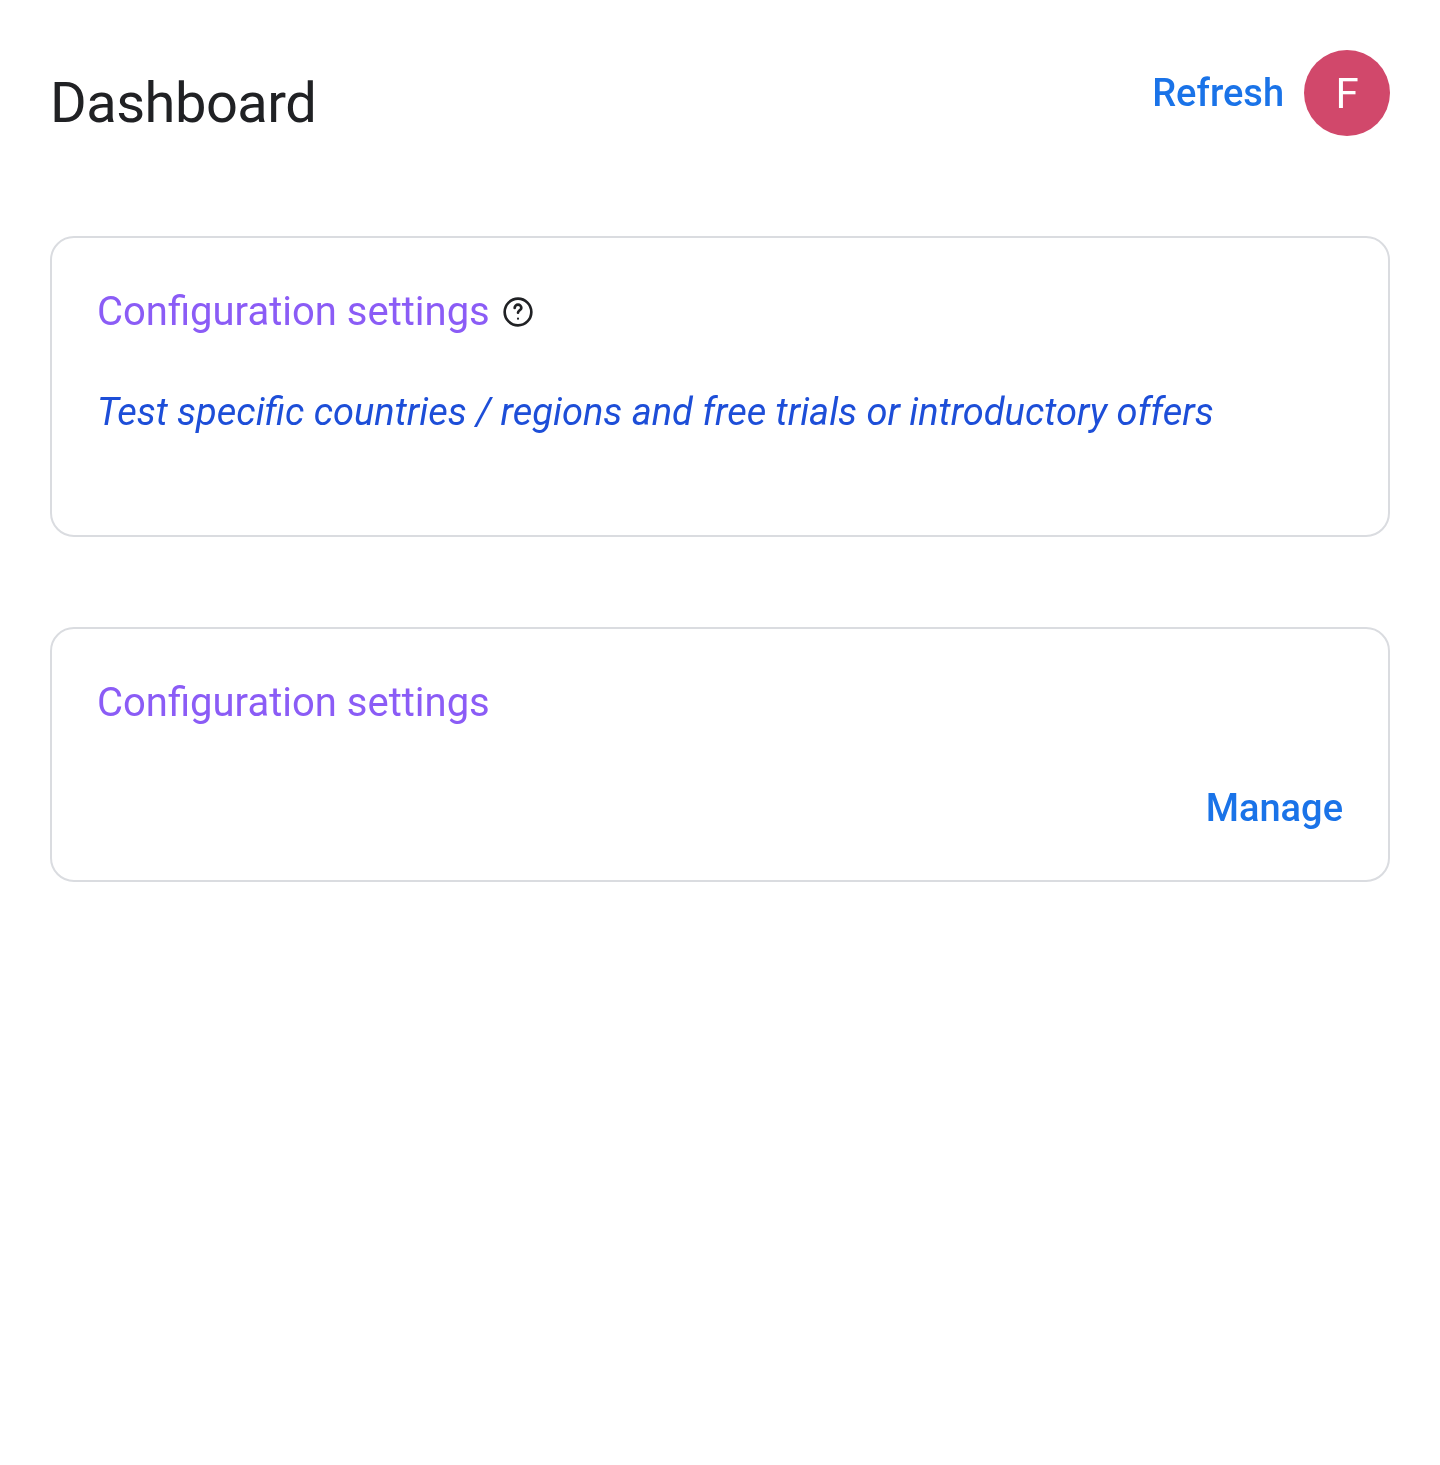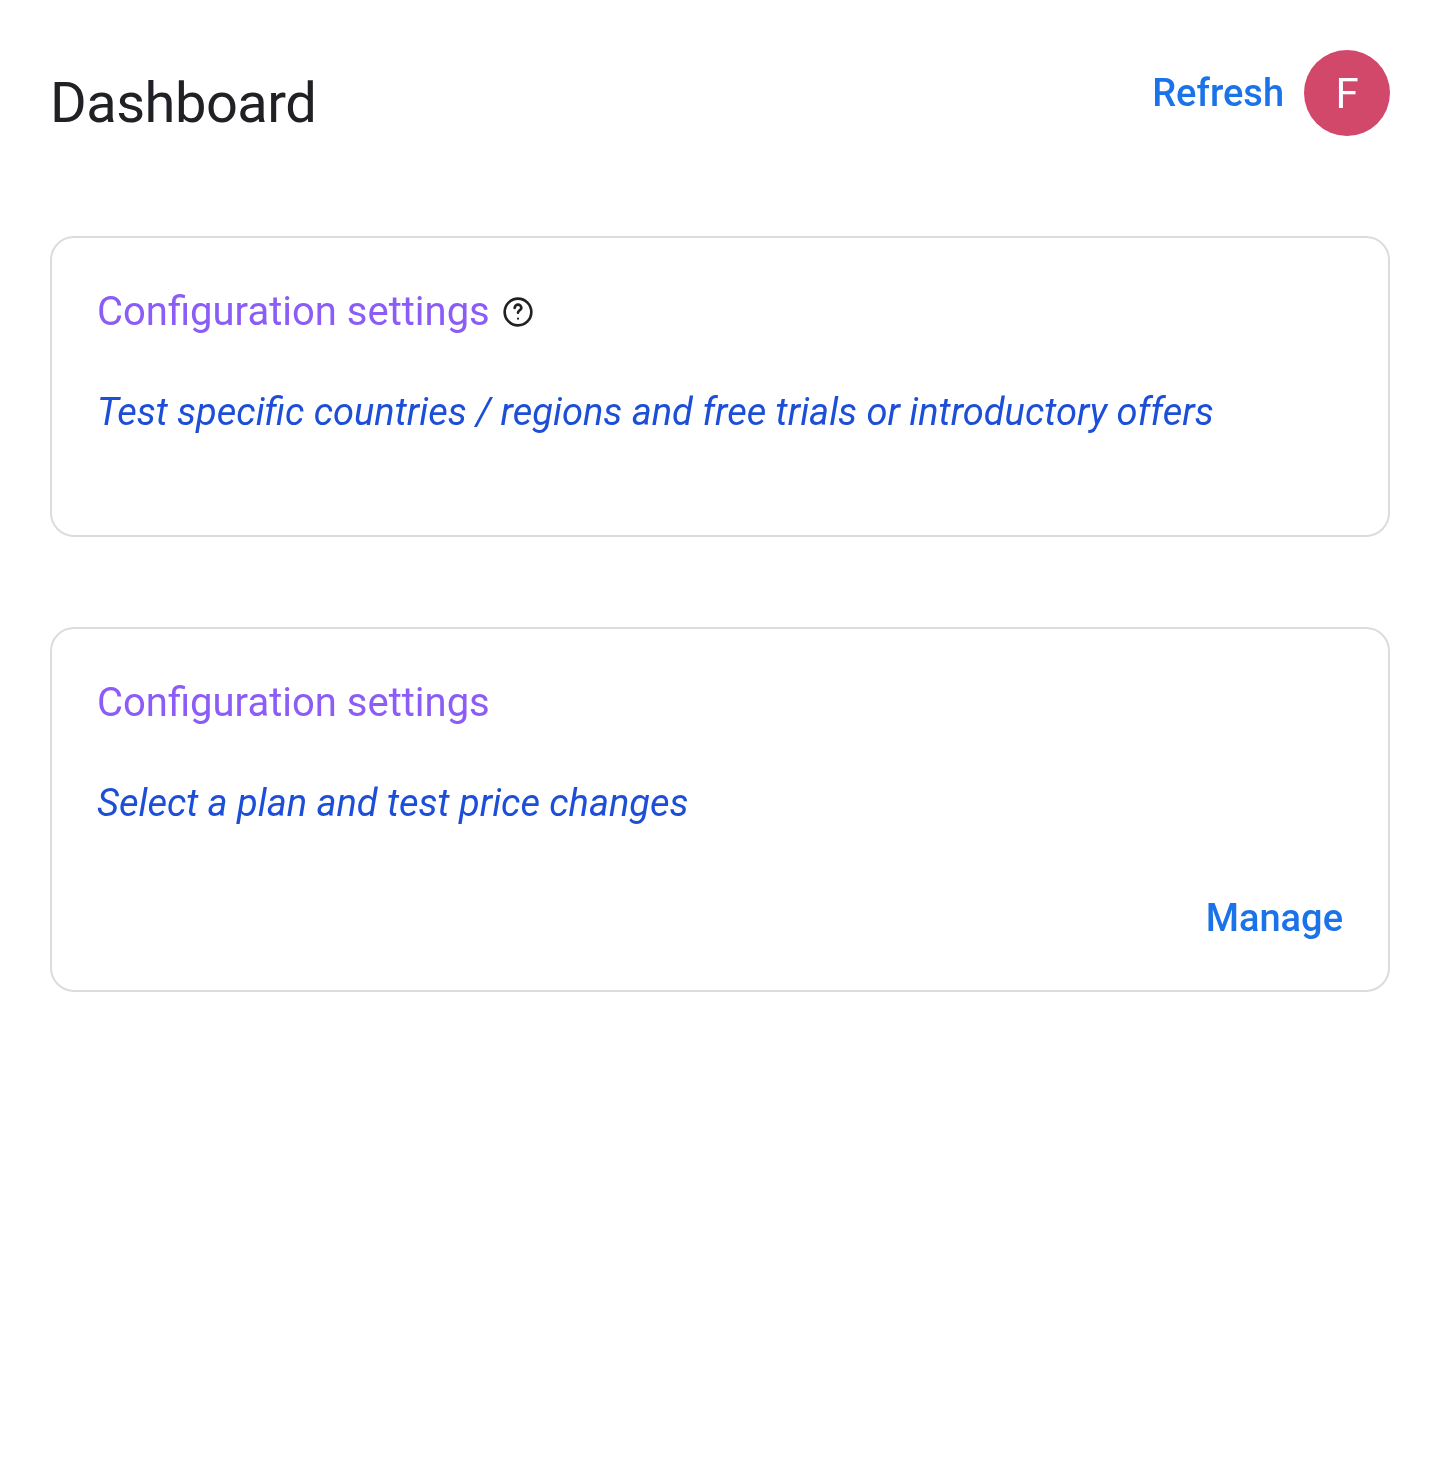--- a/index.html
+++ b/index.html
@@ -123,17 +123,16 @@
       </svg>
     </span>
   </div>
   <p class="card-description">Test specific countries / regions and free trials or introductory offers</p>
 </div>
 
 <div class="card">
   <div class="card-header">
     <span class="card-title">Configuration settings</span>
   </div>
-  <p class="card-description">Select a plan and test price changes</p>
   <div class="card-action-row">
     <span class="card-action">Manage</span>
   </div>
 </div>
 
 </body></html>

